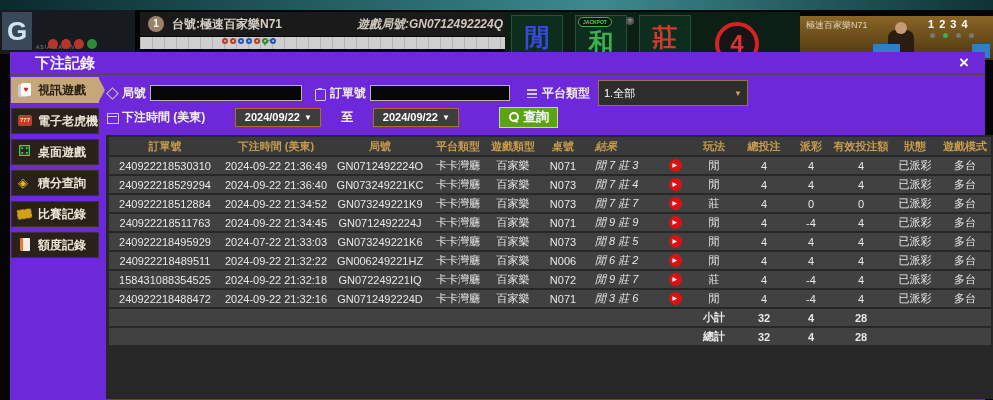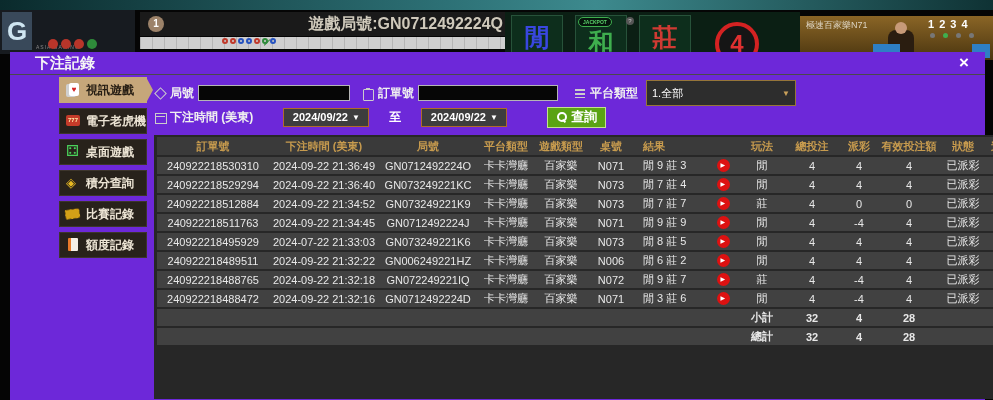--- a/index.html
+++ b/index.html
@@ -12,21 +12,21 @@
     background:linear-gradient(90deg,#0a2a2c 0%,#2d7176 45%,#3d8a8e 60%,#0f3234 100%); }
   .logo-block { position:absolute; left:0; top:10px; width:135px; height:44px; background:#171b20; }
   .logo-g { position:absolute; left:2px; top:2px; width:30px; height:38px; background:#39495a;
     color:#cfe6f2; font-size:26px; font-weight:bold; text-align:center; line-height:38px; }
   .logo-sub { position:absolute; left:36px; bottom:4px; font-size:5px; color:#8a8a8a; letter-spacing:1px; }
   .info-bar { position:absolute; left:140px; top:12px; width:365px; height:24px; background:#1a1a1a;
     display:flex; align-items:center; }
   .badge { width:16px; height:16px; border-radius:50%; background:#9c8269; color:#fff;
     font-size:10px; font-weight:bold; text-align:center; line-height:16px; margin:0 8px; flex:0 0 16px; }
   .tbl-label { font-size:12px; font-weight:bold; color:#d6d0c4; }
-  .round-label { margin-left:auto; padding-right:2px; font-size:16px; font-weight:bold; color:#cfc9bb; }
+  .round-label { margin-left:auto; padding-right:2px; font-size:12px; font-weight:bold; color:#cfc9bb;font-style:italic; }
   .roadmap { position:absolute; left:140px; top:37px; width:365px; height:12px; background:#cfcfcf;
     background-image:repeating-linear-gradient(90deg,#b5b5b5 0 1px,transparent 1px 12px); }
   .rm-dots { position:absolute; left:82px; top:1px; display:flex; gap:2px; }
   .rdot { width:6px; height:6px; border-radius:50%; border:2px solid #888; background:transparent; position:relative; }
   .rdot.red { border-color:#c0392b; }
   .rdot.blue { border-color:#2653c0; }
   .rdot.green { border-color:#2e8b3a; }
   .rdot.green::after { content:""; position:absolute; left:-1px; top:2px; width:8px; height:1px;
     background:#2e8b3a; transform:rotate(-45deg); }
   .mini-dots { position:absolute; left:48px; top:39px; display:flex; gap:3px; }
@@ -64,21 +64,21 @@
   .vblue2 { position:absolute; left:172px; top:28px; width:18px; height:14px; background:#2e7fc4; }
 
   
   .dialog { position:absolute; left:10px; top:52px; width:975px; height:348px; background:#6d28d9; z-index:10; }
   .dlg-header { height:23px; border-bottom:1px solid #4a4a4a; position:relative; }
   .dlg-title { position:absolute; left:25px; top:2px; font-size:15px; font-weight:bold; color:#f5f5f5; }
   .dlg-close { position:absolute; right:12px; top:1px; color:#fff; font-size:17px; font-weight:bold;
     width:18px; text-align:center; cursor:pointer; }
   .dlg-body { display:flex; height:324px; }
 
-  .sidebar { width:112px; padding-top:2px;margin-left:48px; }
+  .sidebar { width:112px; padding-top:2px; }
   .side-item { height:26px; margin:0 1px 5px 1px; background:#28221b; border:1px solid #3d352c;
     display:flex; align-items:center; gap:5px; padding-left:5px; position:relative; cursor:pointer; }
   .side-item .s-label { font-size:12px; font-weight:bold; color:#ece4d4; white-space:nowrap; }
   .side-item.active { background:#c6a77a; border-color:#c6a77a; }
   .side-item.active .s-label { color:#241c12; }
   .side-item.active::after { content:""; position:absolute; right:-7px; top:50%; margin-top:-13px;
     border-top:13px solid transparent; border-bottom:13px solid transparent; border-left:7px solid #c6a77a; }
   .sicon { width:16px; height:16px; flex:0 0 16px; position:relative; }
   .cards-icon::before { content:"♥"; position:absolute; left:4px; top:1px; width:10px; height:13px;
     background:#fff; border-radius:2px; color:#d42222; font-size:8px; line-height:13px; text-align:center;
@@ -123,21 +123,21 @@
     border:2px solid #fff; border-radius:50%; }
   .search-icon::after { content:""; position:absolute; left:7px; top:7px; width:2px; height:4px;
     background:#fff; transform:rotate(-45deg); }
 
   .table-wrap { flex:1; background:#272727; margin:4px 2px 0 2px; padding:0 3px; overflow:hidden; }
   table.bets { width:100%; table-layout:fixed; border-collapse:separate; border-spacing:0 2px; font-size:11px; }
   table.bets th { background:#3a3a3a; color:#c79b4e; font-weight:bold; height:18px; text-align:center;
     overflow:hidden; white-space:nowrap; }
   table.bets td { background:#414141; color:#e8e8e8; height:17px; text-align:center;
     overflow:hidden; white-space:nowrap; }
-  table.bets th.left, table.bets td.c-result { text-align:left; padding-left:8px; }
+  table.bets th.left, table.bets td.c-result { text-align:left; padding-left:8px;font-style:italic; }
   td.pos { color:#3fd43f; }
   td.neg { color:#e03030; }
   td.c-status { color:#2ecc2e; }
   td.y { color:#e8e800; font-weight:bold; }
   .play-btn { display:inline-block; width:13px; height:13px; border-radius:50%; background:#dd1111;
     color:#fff; cursor:pointer; position:relative; vertical-align:middle; }
   .play-btn .tri { position:absolute; left:4px; top:2px; font-size:6px; line-height:9px; }
 </style>
 </head>
 <body>
@@ -146,20 +146,21 @@
 
   <div class="teal-strip"></div>
 
   <div class="logo-block">
     <div class="logo-g">G</div>
     <div class="logo-sub">ASIA GAMING</div>
   </div>
 
   <div class="info-bar">
     <span class="badge">1</span>
+    <span class="tbl-label">台號:極速百家樂N71</span>
     <span class="round-label">遊戲局號:GN0712492224Q</span>
   </div>
 
   <div class="roadmap">
     <div class="rm-dots">
         <span class="rdot red"></span>
         <span class="rdot red"></span>
         <span class="rdot blue"></span>
         <span class="rdot blue"></span>
         <span class="rdot red"></span>
@@ -324,21 +325,21 @@
                 </tr>
               </thead>
             <tbody>
   <tr>
     <td class="c-order">240922218530310</td>
     <td class="c-time">2024-09-22 21:36:49</td>
     <td class="c-round">GN0712492224O</td>
     <td class="c-platform">卡卡灣廳</td>
     <td class="c-game">百家樂</td>
     <td class="c-table">N071</td>
-    <td class="c-result">閒 9 莊 3</td>
+    <td class="c-result">閒 7 莊 3</td>
     <td class="c-play"><span class="play-btn"><span class="tri">▶</span></span></td>
     <td class="c-method">閒</td>
     <td class="c-bet">4</td>
     <td class="c-payout pos">4</td>
     <td class="c-valid">4</td>
     <td class="c-status">已派彩</td>
     <td class="c-mode">多台</td>
   </tr>
 
   <tr>
@@ -420,21 +421,21 @@
     <td class="c-play"><span class="play-btn"><span class="tri">▶</span></span></td>
     <td class="c-method">閒</td>
     <td class="c-bet">4</td>
     <td class="c-payout pos">4</td>
     <td class="c-valid">4</td>
     <td class="c-status">已派彩</td>
     <td class="c-mode">多台</td>
   </tr>
 
   <tr>
-    <td class="c-order">240922218488765</td>
+    <td class="c-order">158431088354525</td>
     <td class="c-time">2024-09-22 21:32:18</td>
     <td class="c-round">GN072249221IQ</td>
     <td class="c-platform">卡卡灣廳</td>
     <td class="c-game">百家樂</td>
     <td class="c-table">N072</td>
     <td class="c-result">閒 9 莊 7</td>
     <td class="c-play"><span class="play-btn"><span class="tri">▶</span></span></td>
     <td class="c-method">莊</td>
     <td class="c-bet">4</td>
     <td class="c-payout neg">-4</td>

